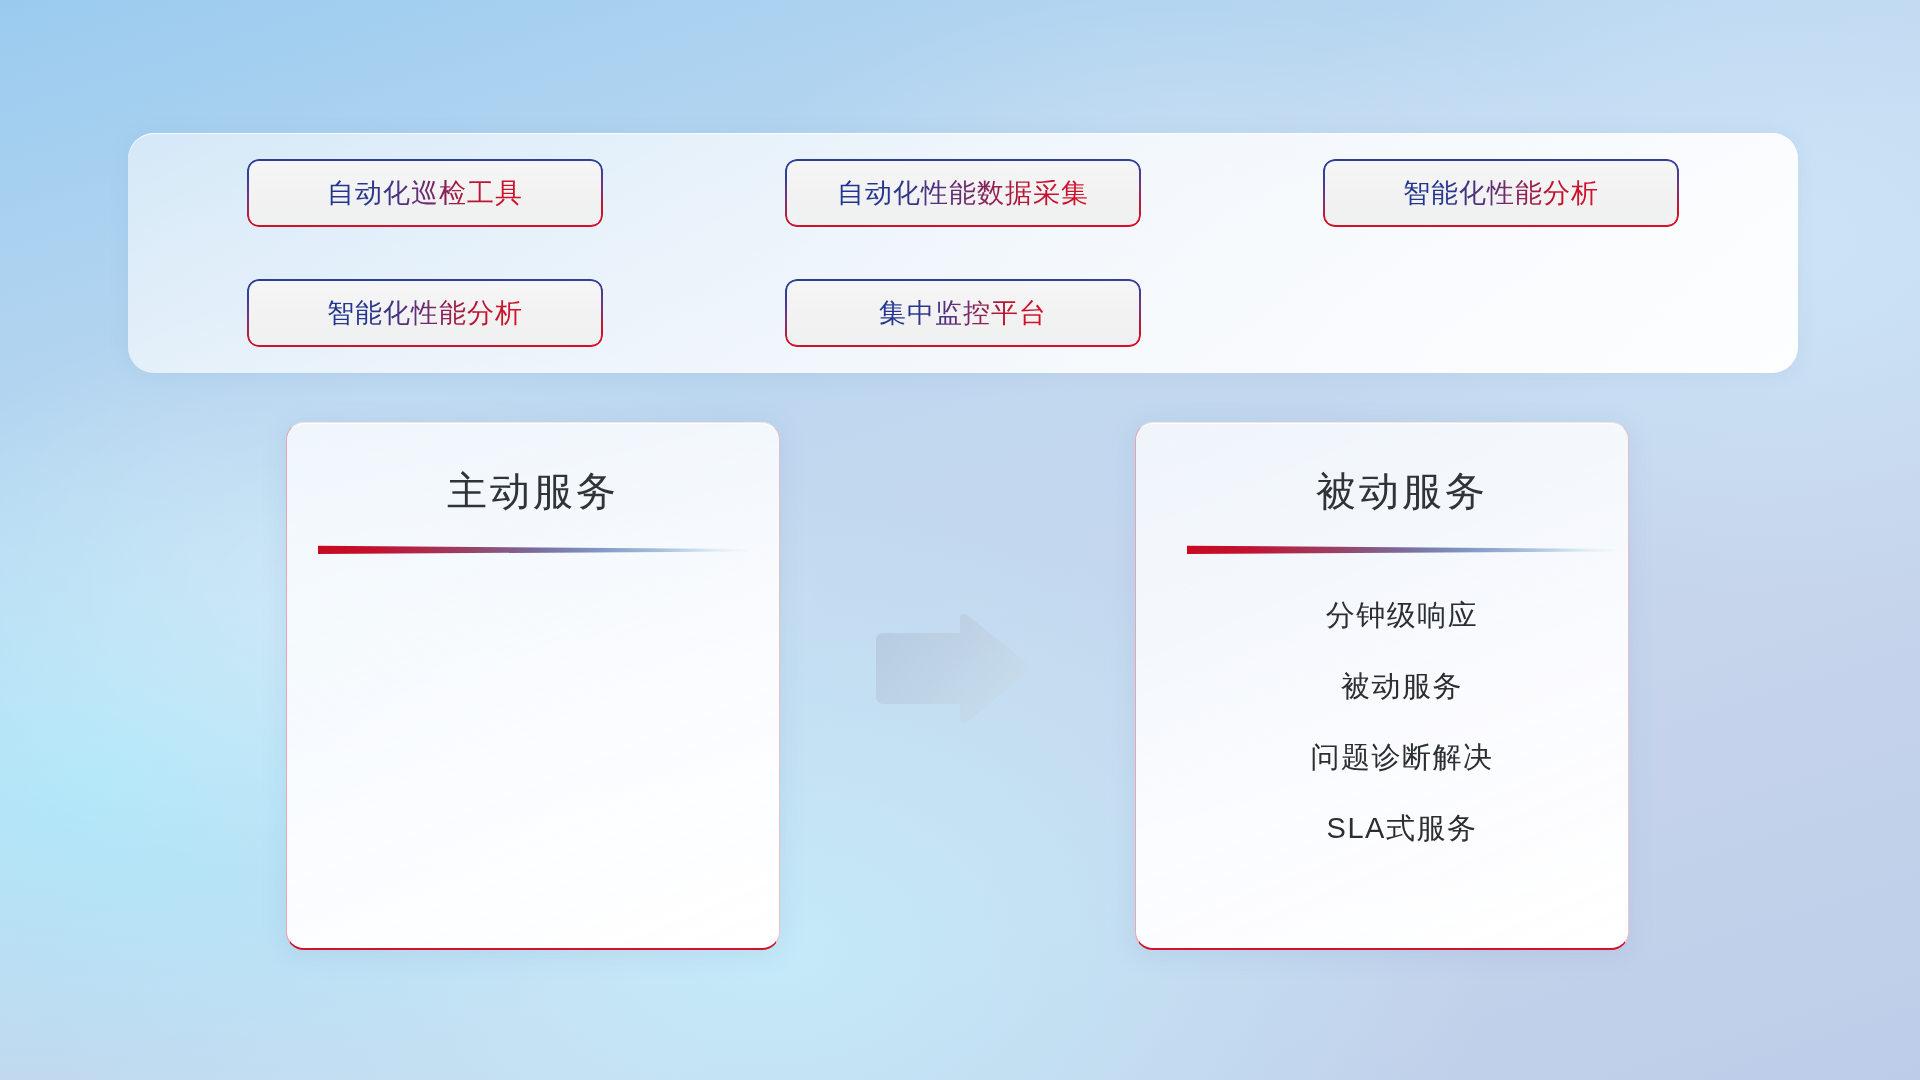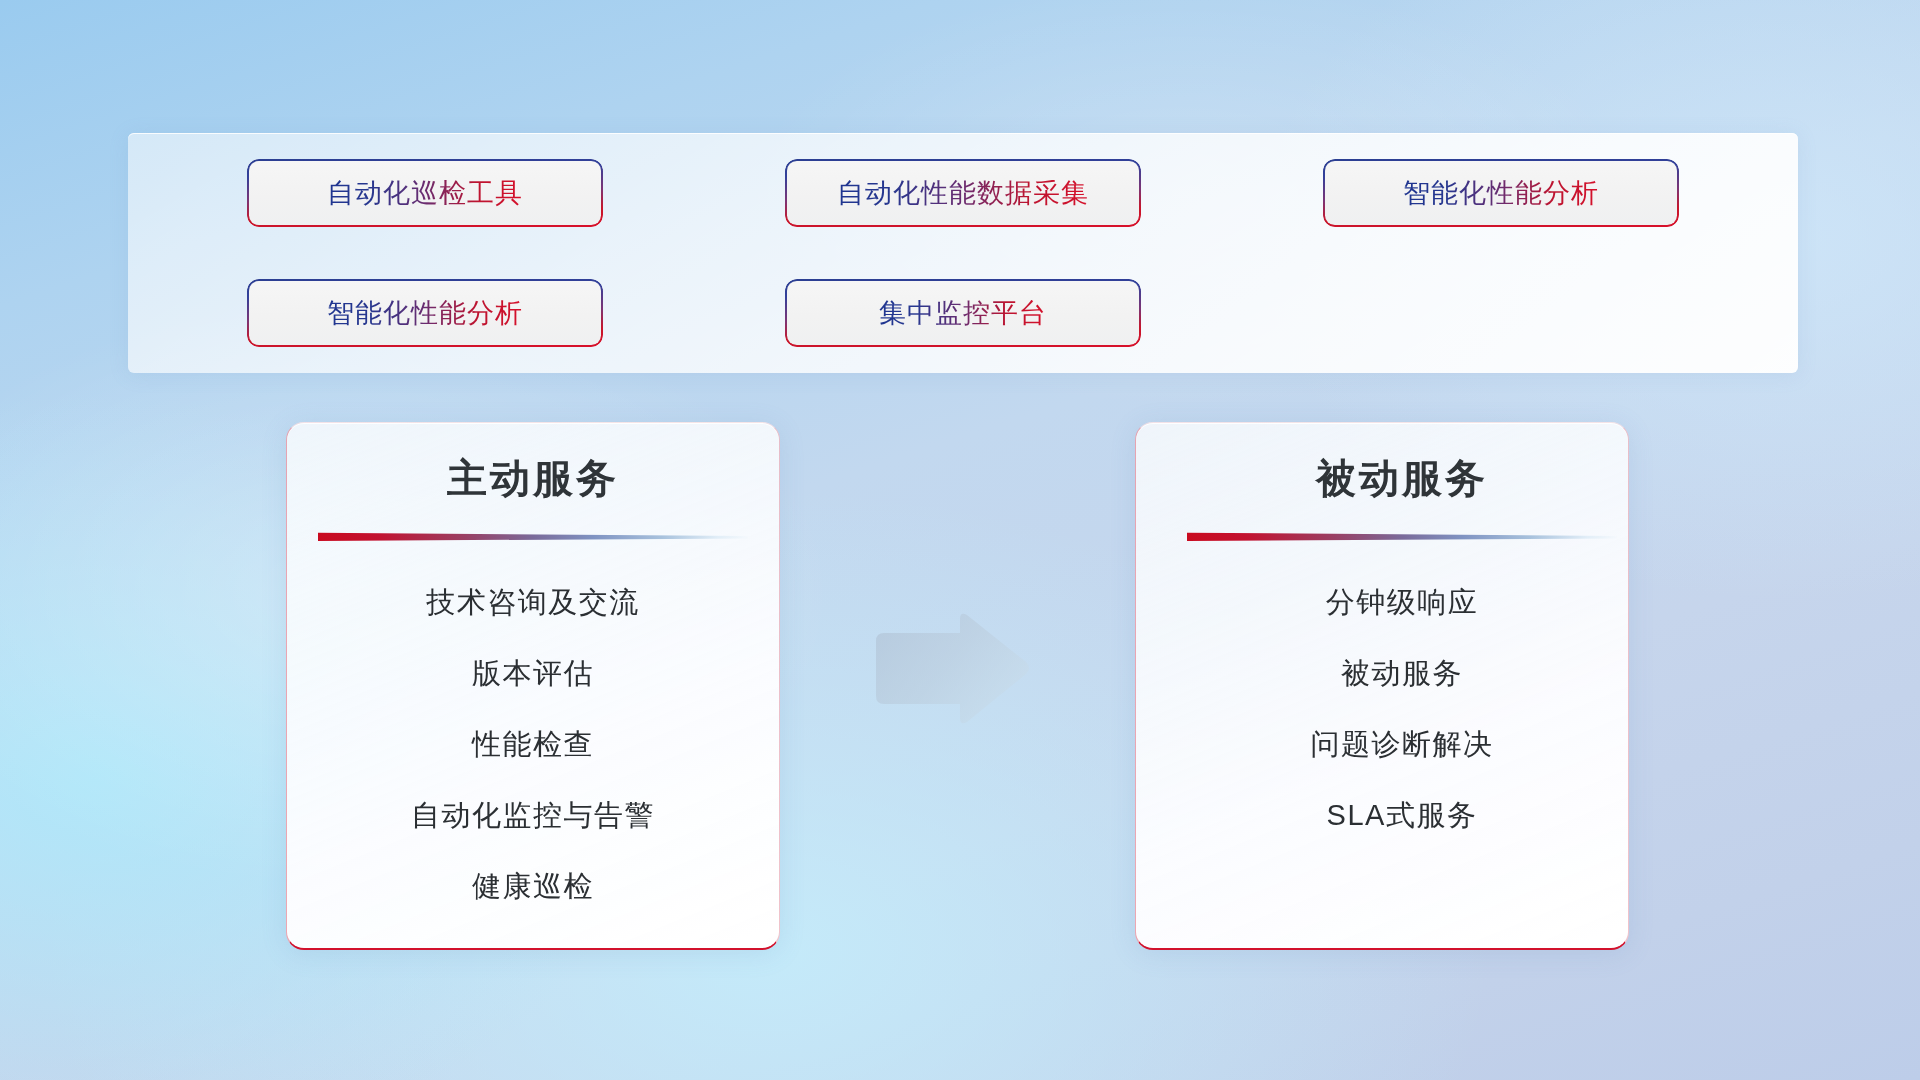--- a/index.html
+++ b/index.html
@@ -34,21 +34,21 @@
     pointer-events: none;
   }
 
   
   #top-panel {
     position: absolute;
     left: 128px;
     top: 133px;
     width: 1670px;
     height: 240px;
-    border-radius: 6px;
+    border-radius: 26px;
     background:
       linear-gradient(150deg, rgba(255,255,255,0.52) 0%, rgba(255,255,255,0.72) 35%, rgba(255,255,255,0.88) 72%, rgba(255,255,255,0.96) 100%);
     box-shadow:
       0 2px 20px rgba(110,150,200,0.14),
       inset 0 1px 0 rgba(255,255,255,0.85);
     display: grid;
     grid-template-columns: repeat(3, 1fr);
     grid-template-rows: repeat(2, 1fr);
     align-items: center;
     justify-items: center;
@@ -118,23 +118,23 @@
       inset 0 1px 0 rgba(255,255,255,0.9);
     display: flex;
     flex-direction: column;
     align-items: center;
     overflow: hidden;
   }
   #card-proactive { left: 286px; }
   #card-reactive  { left: 1135px; padding-left: 40px; }
 
   .card-title {
-    margin-top: 35px;
+    margin-top: 48px;
     font-size: 40px;
-    font-weight: 700;
+    font-weight: 400;
     letter-spacing: 3px;
     color: #2f3438;
     line-height: 1;
   }
   .card-divider {
     margin-top: 34px;
     width: 430px;
     height: 9px;
     position: relative;
   }
@@ -203,27 +203,20 @@
   <div class="pill">
     <span class="pill-label">集中监控平台</span>
   </div>
 </div>
 
 <div class="card" id="card-proactive">
   <div class="card-title">主动服务</div>
   <div class="card-divider">
       <div class="bar"></div>
     </div>
-  <div class="card-list">
-    <div class="card-item">技术咨询及交流</div>
-    <div class="card-item">版本评估</div>
-    <div class="card-item">性能检查</div>
-    <div class="card-item">自动化监控与告警</div>
-    <div class="card-item">健康巡检</div>
-  </div>
 </div>
 
 <svg id="flow-arrow" viewBox="0 0 164 118" xmlns="http://www.w3.org/2000/svg">
   <defs>
     <linearGradient id="arrowGrad" x1="0" y1="0" x2="1" y2="0.6">
       <stop offset="0%" stop-color="#aebfd2" stop-opacity="0.62"></stop>
       <stop offset="55%" stop-color="#bacbdb" stop-opacity="0.55"></stop>
       <stop offset="100%" stop-color="#c8dbe8" stop-opacity="0.48"></stop>
     </linearGradient>
   </defs>

